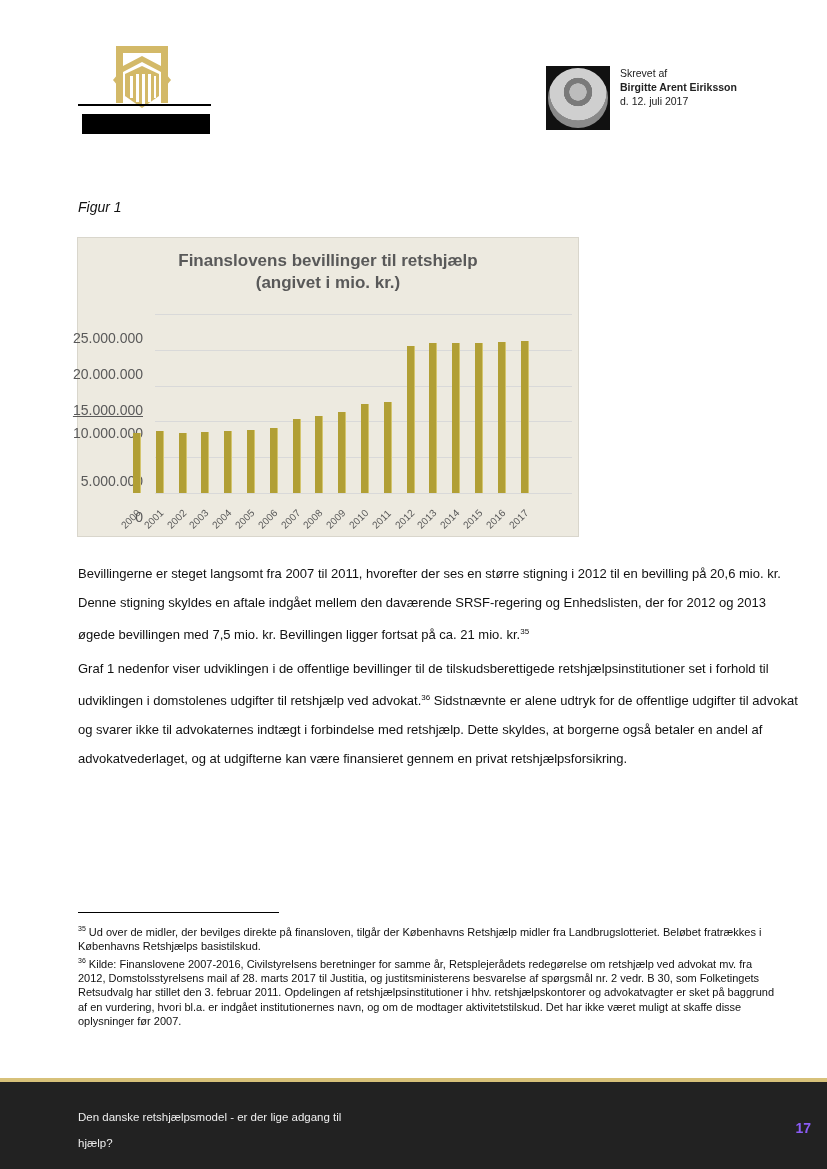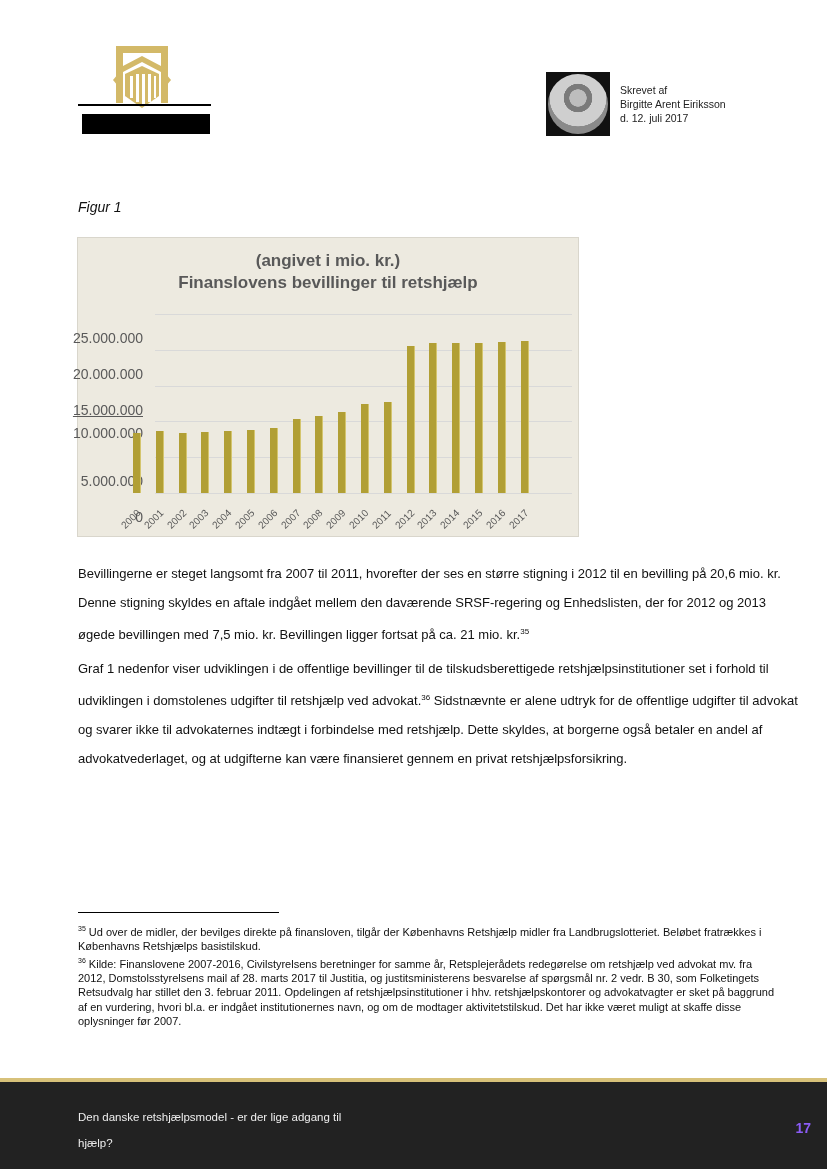--- a/index.html
+++ b/index.html
@@ -1,24 +1,24 @@
 <!DOCTYPE html>
 <html><head>
 <meta charset="utf-8">
 <style>
   html, body { margin:0; padding:0; }
   body { width:827px; height:1169px; position:relative; background:#ffffff; overflow:hidden;
          font-family:"Liberation Sans", "DejaVu Sans", sans-serif; color:#111; }
   .logo { position:absolute; left:78px; top:44px; width:135px; height:92px; }
-  .author { position:absolute; left:546px; top:72px; display:flex; align-items:center; }
+  .author { position:absolute; left:546px; top:66px; display:flex; }
   .avatar { width:64px; height:64px; background:#111; position:relative; overflow:hidden; }
   .avatar .circ { position:absolute; left:2px; top:2px; width:60px; height:60px; border-radius:50%;
                   background:radial-gradient(circle at 50% 40%, #bdbdbd 0 18%, #7a7a7a 19% 30%, #cfcfcf 31% 60%, #8a8a8a 61%); }
   .author-text { margin-left:10px; font-size:10.5px; line-height:14px; color:#222; }
-  .author-text .name { font-weight:normal; }
+  .author-text .name { font-weight:bold; }
   .fig-label { position:absolute; left:78px; top:199px; font-style:italic; font-size:14px; }
   .chart { position:absolute; left:77px; top:237px; width:502px; height:300px; background:#edeae0;
            border:1px solid #d9d6cc; box-sizing:border-box; }
   .chart-title { position:absolute; left:0; right:0; top:12px; text-align:center; font-weight:bold;
                  font-size:17px; line-height:22px; color:#595959; }
   .ylab { position:absolute; right:435px; font-size:14px; color:#595959; transform:translateY(-50%); white-space:nowrap;margin-top:24px; }
   .grid { position:absolute; left:77px; width:417px; height:1px; background:#d9d9d9; }
   .bar { position:absolute; width:7px; background:#b19f35; border-right:1px solid #d4c56e; }
   .xlab { position:absolute; font-size:10px; color:#595959; transform-origin:left top; transform:rotate(-45deg); white-space:nowrap; }
   .para { position:absolute; left:78px; width:720px; font-size:13px; line-height:29px; color:#111; }
@@ -67,22 +67,22 @@
     <div>Skrevet af</div>
     <div class="name">Birgitte Arent Eiriksson</div>
     <div>d. 12. juli 2017</div>
   </div>
 </div>
 
 <div class="fig-label">Figur 1</div>
 
 <div class="chart">
   <div class="chart-title">
+    <div>Finanslovens bevillinger til retshjælp</div>
     <div>(angivet i mio. kr.)</div>
-    <div>Finanslovens bevillinger til retshjælp</div>
   </div>
   <div id="chart-area">
       <div class="grid" style="top: 255px;"></div>
       <div class="ylab" style="top: 255px;">0</div>
       <div class="grid" style="top: 219.2px;"></div>
       <div class="ylab" style="top: 219.2px;">5.000.000</div>
       <div class="grid" style="top: 183.4px;"></div>
       <div class="ylab" style="top: 171px;">10.000.000</div>
       <div class="grid" style="top: 147.6px;"></div>
       <div class="ylab" style="top: 147.6px; text-decoration: underline;">15.000.000</div>

